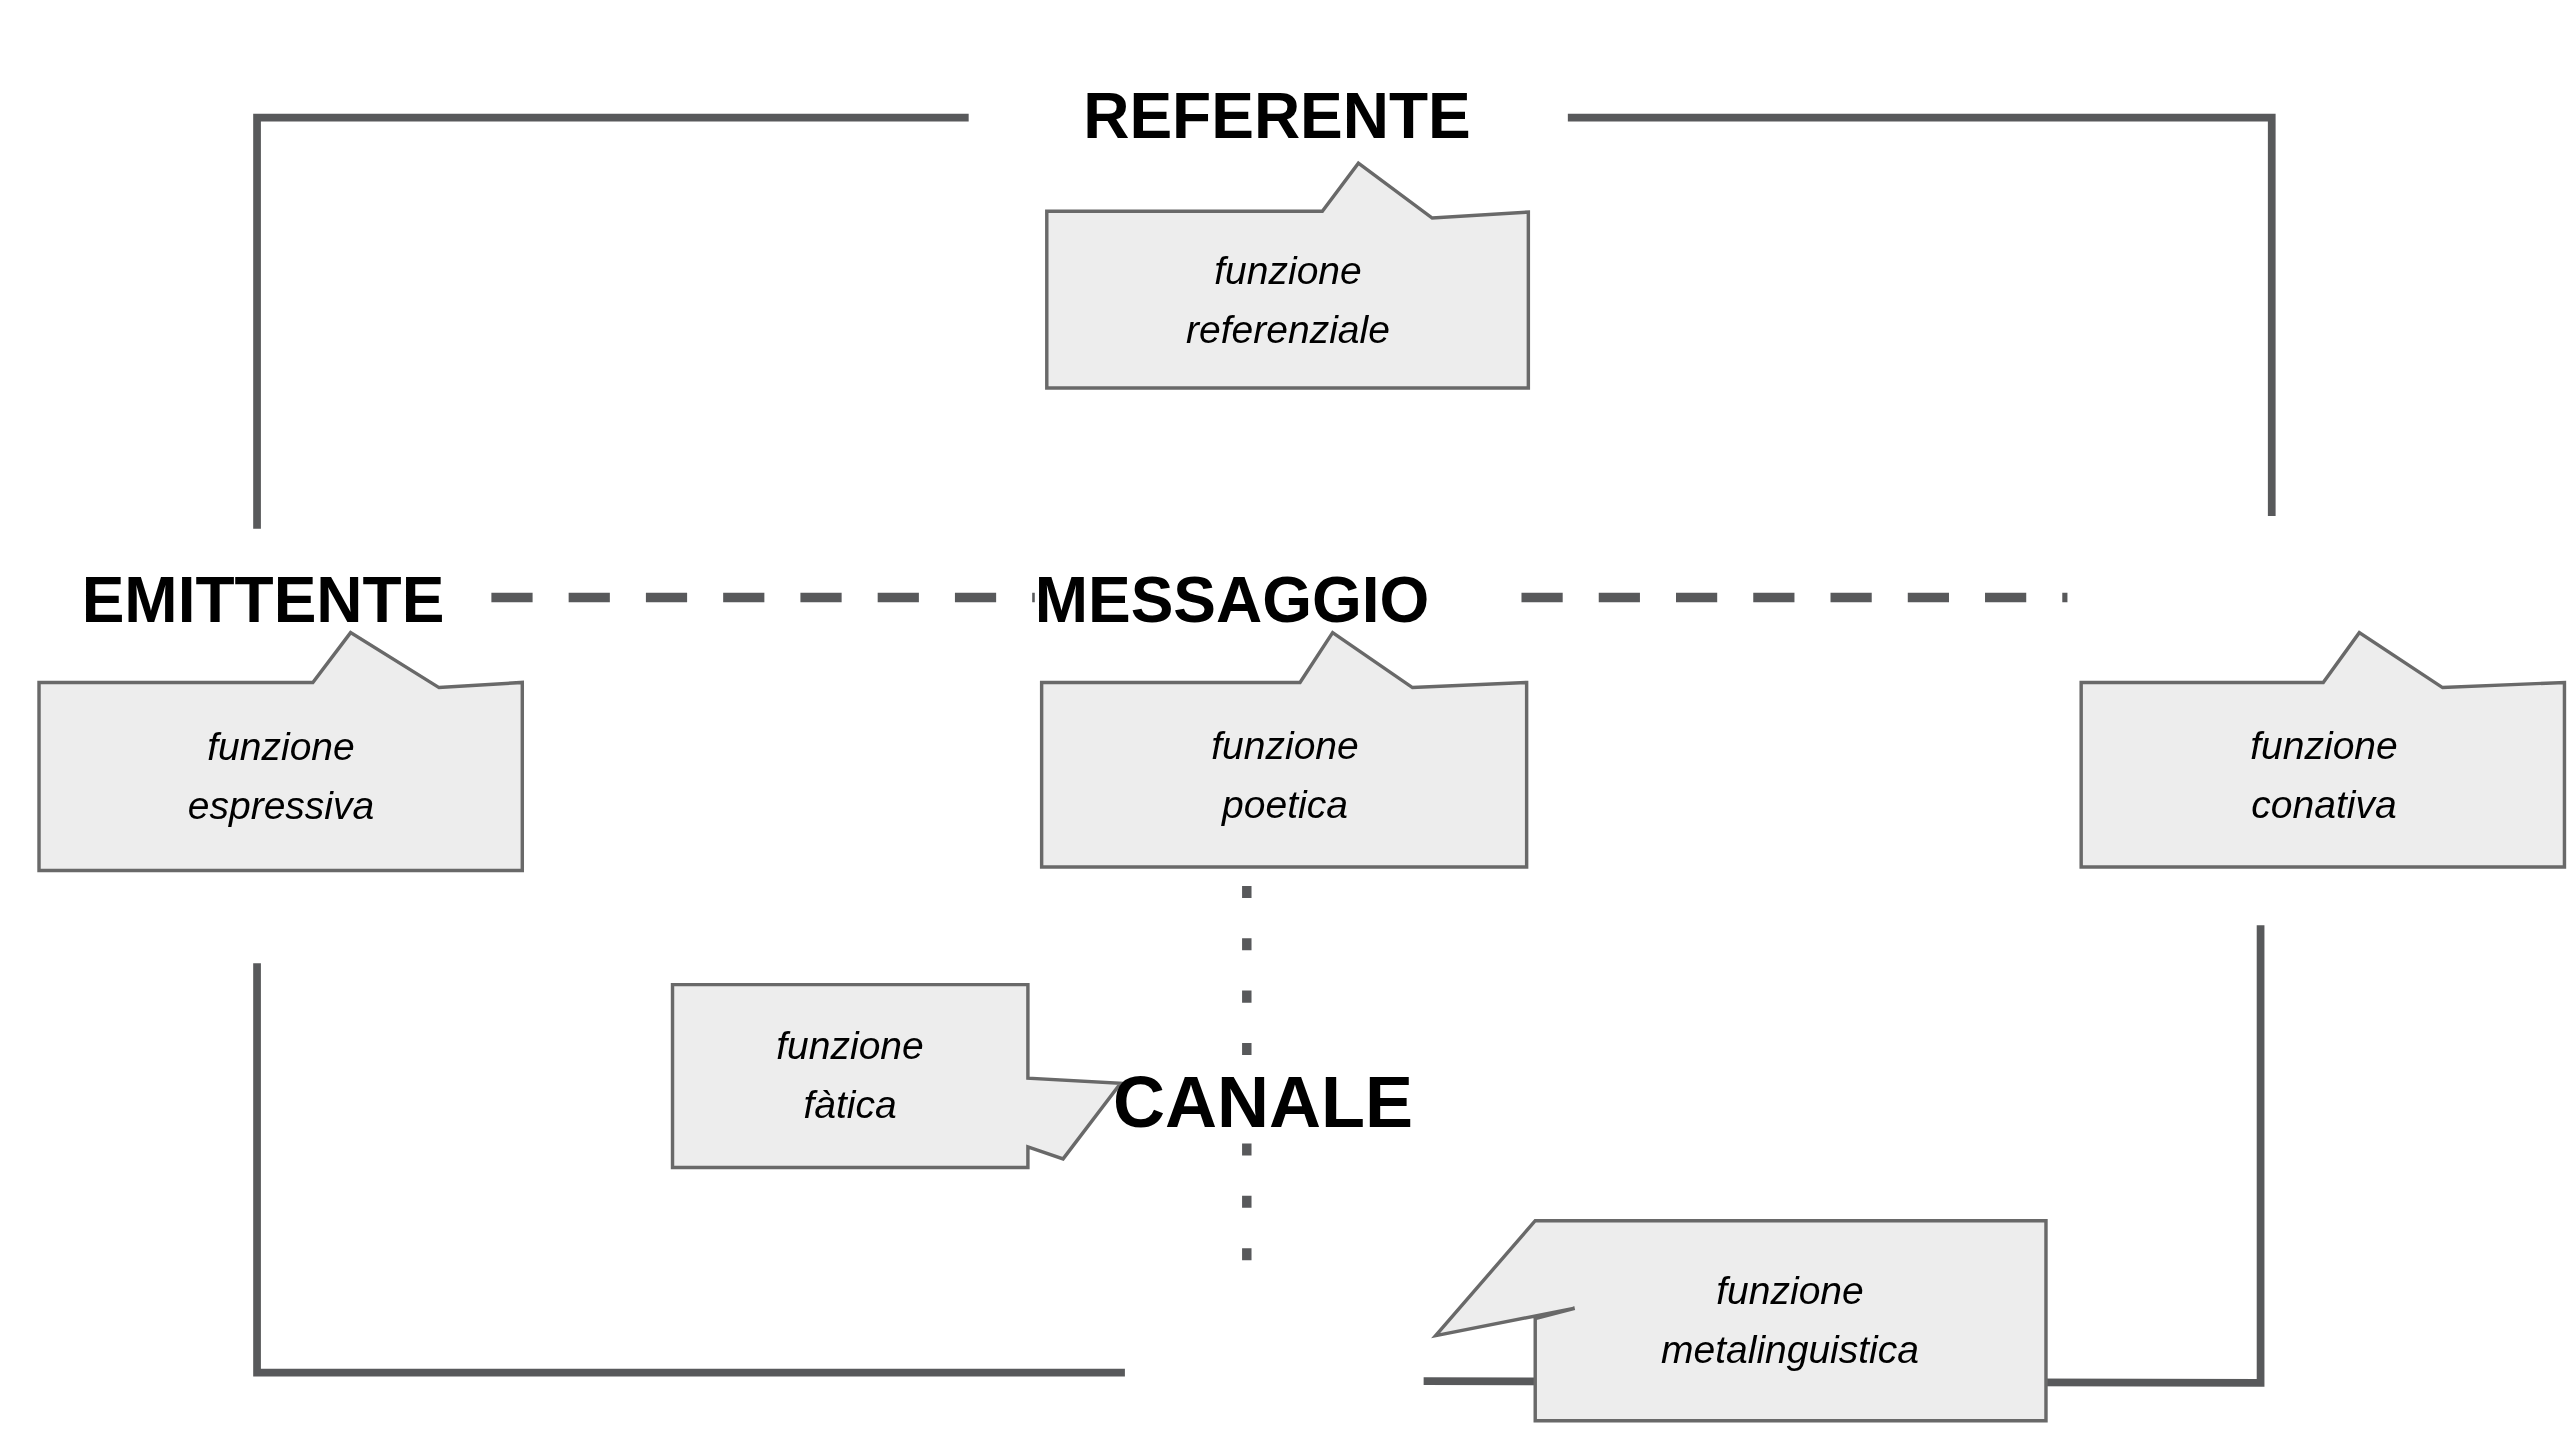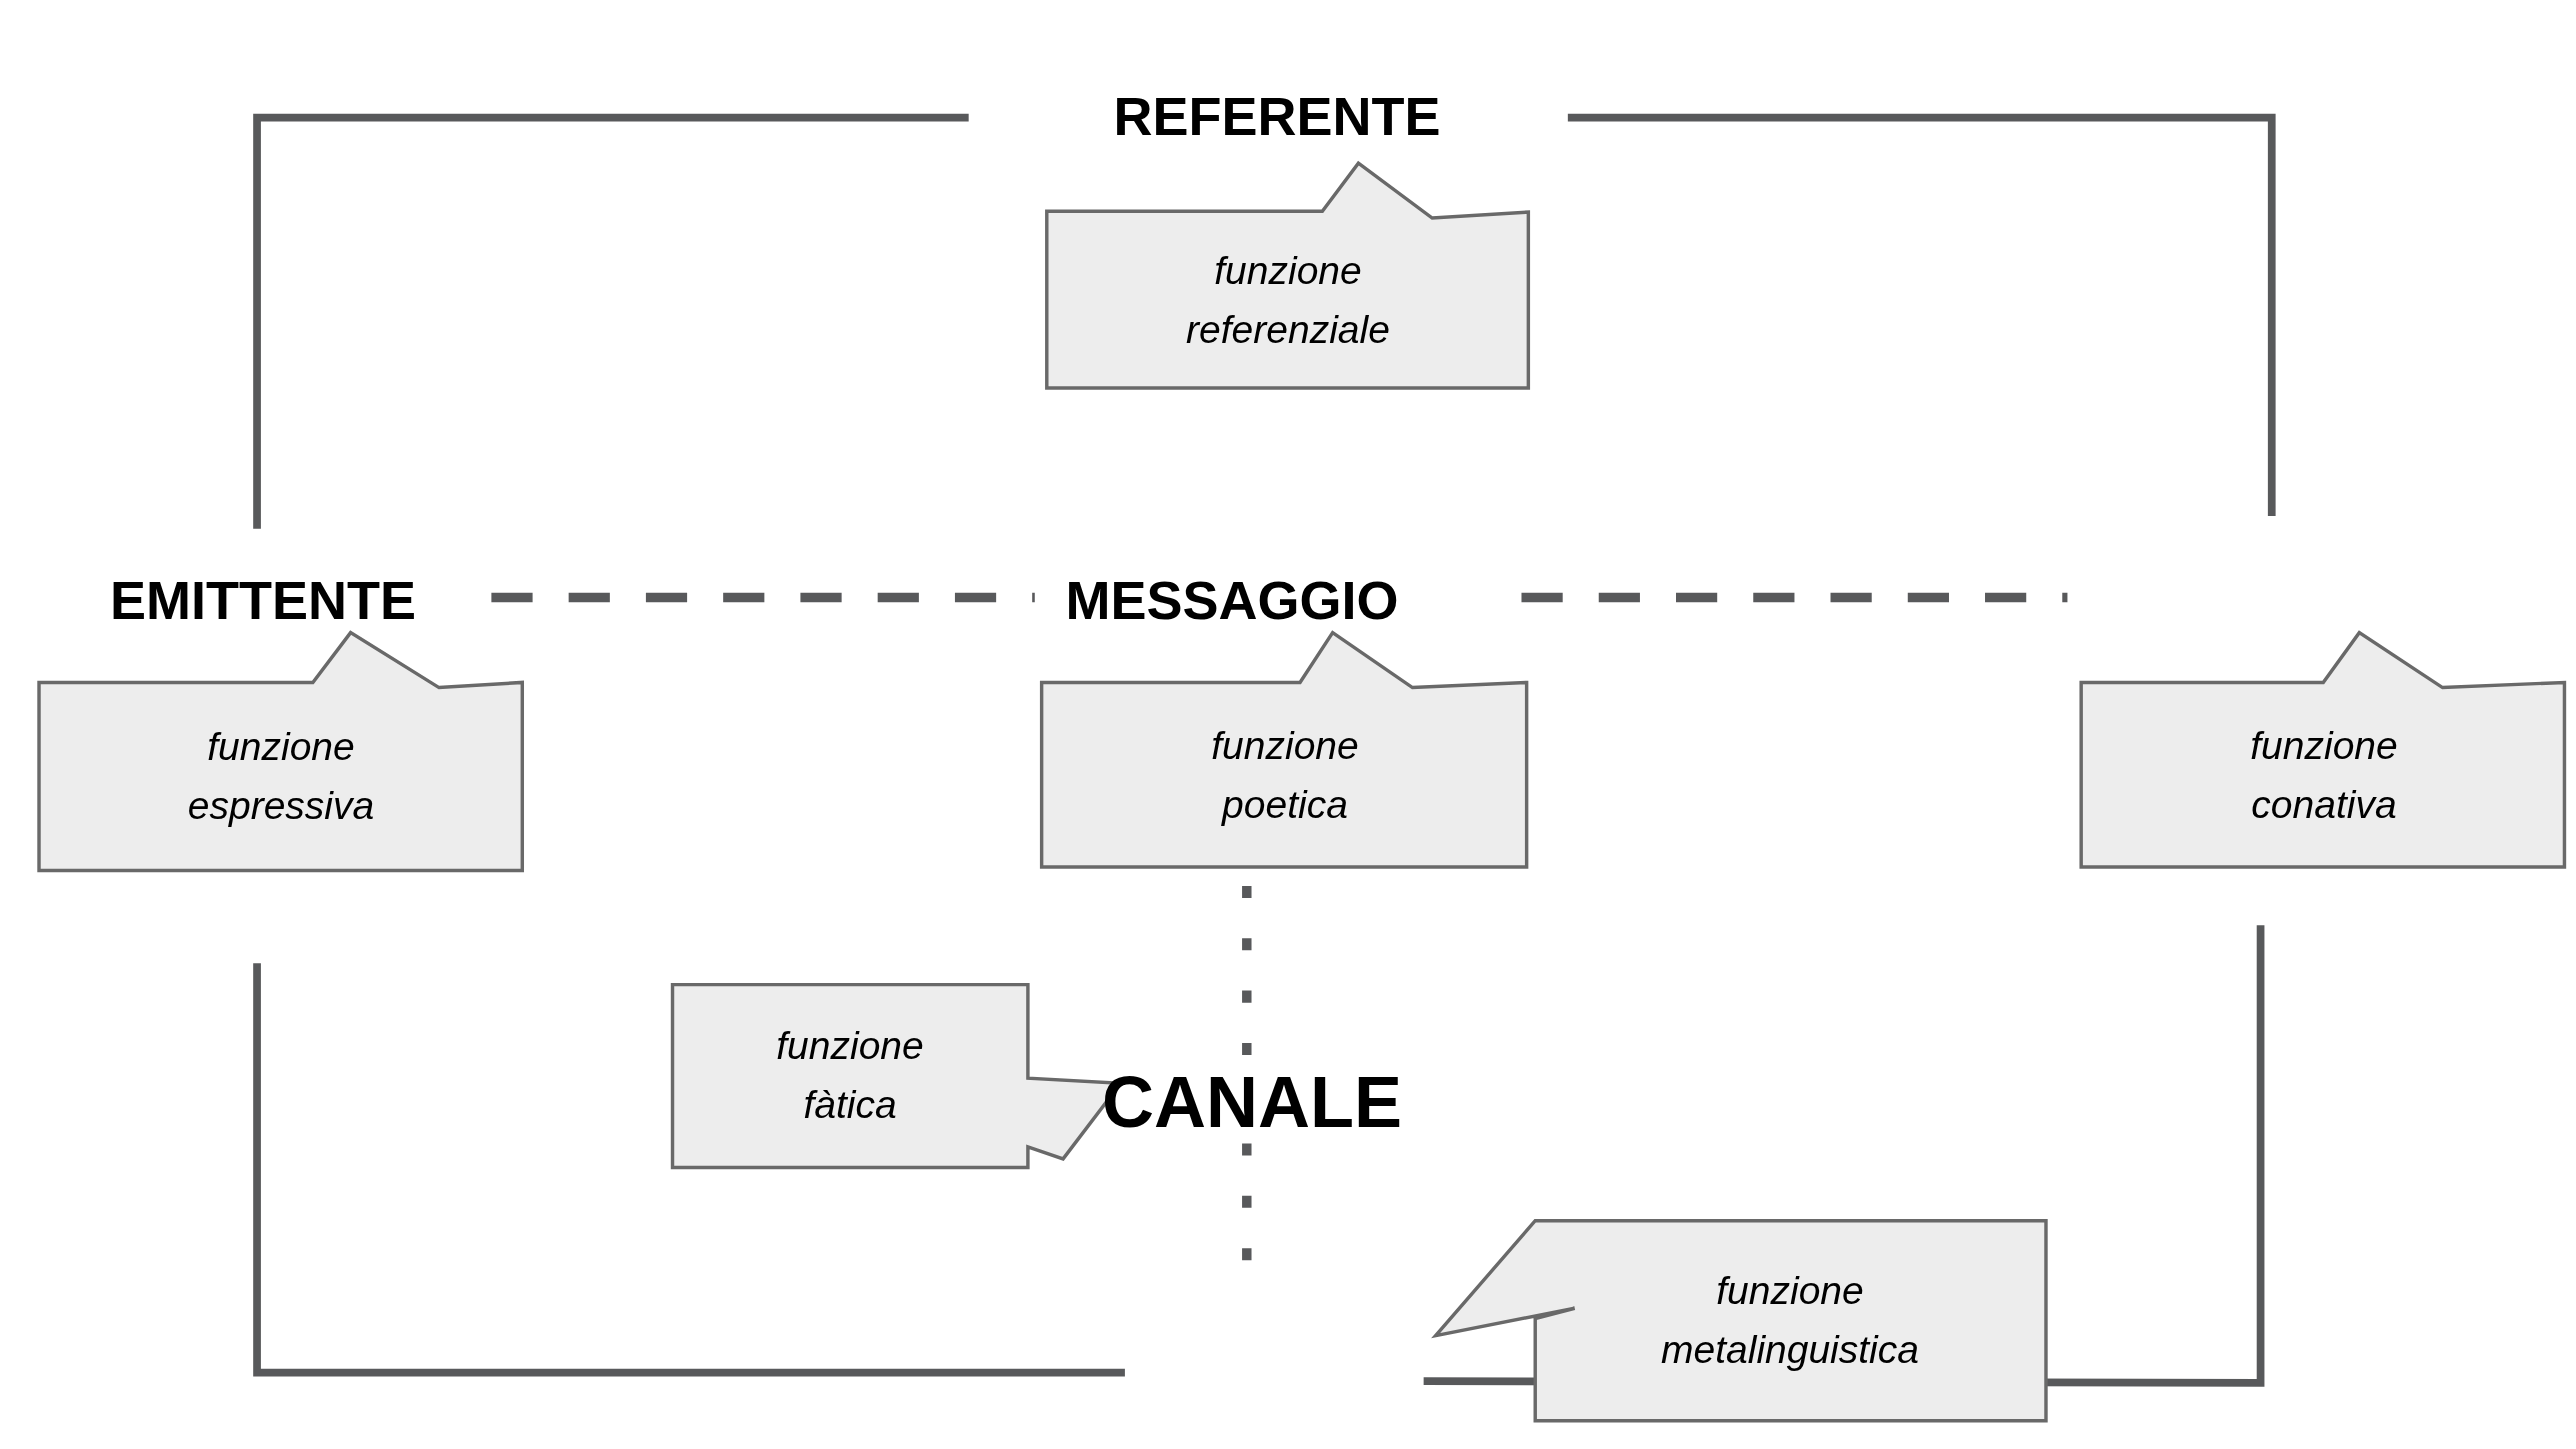--- a/index.html
+++ b/index.html
@@ -12,24 +12,24 @@
   html,body{margin:0;padding:0;}
   body{
     width:2576px;height:1449px;position:relative;overflow:hidden;
     background:var(--background);
     font-family:"Liberation Sans","DejaVu Sans",sans-serif;
   }
   #stage{position:absolute;left:0;top:0;width:2576px;height:1449px;}
   svg#shapes{position:absolute;left:0;top:0;width:2576px;height:1449px;}
   .node-label{
     position:absolute;transform:translate(-50%,-50%);
-    font-weight:700;font-size:54px;color:var(--text);
+    font-weight:700;font-size:64px;color:var(--text);
     letter-spacing:0px;white-space:nowrap;line-height:1;
   }
-  .node-label.small{font-size:72px;}
+  .node-label.small{font-size:72px;margin-left:11px;}
   .callout-text{
     position:absolute;transform:translate(-50%,-50%);
     font-style:italic;font-size:39px;line-height:1.5;color:var(--text);
     text-align:center;white-space:pre-line;
   }
   .shape{fill:var(--callout-fill);stroke:var(--callout-border);stroke-width:4px;stroke-linejoin:miter;}
   .bracket{fill:none;stroke:var(--line);stroke-width:9px;}
   .dash{stroke:var(--line);stroke-width:11px;}
 </style>
 </head>

